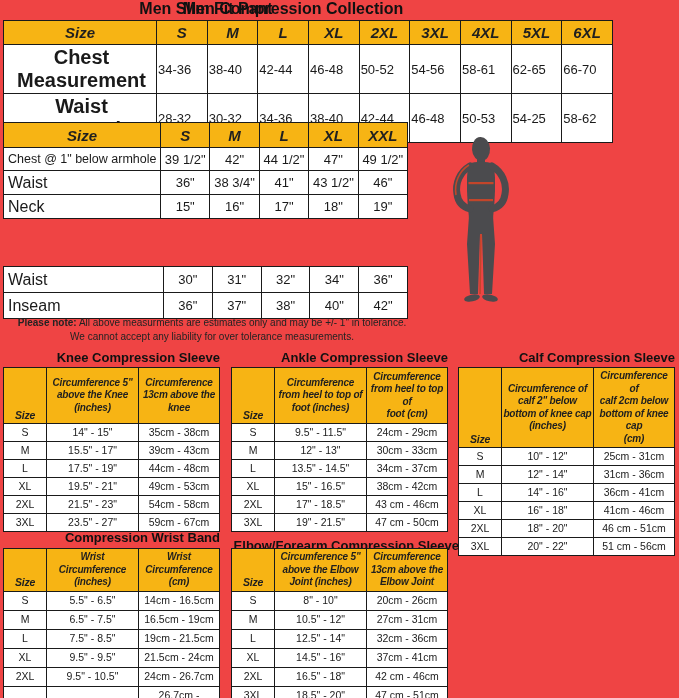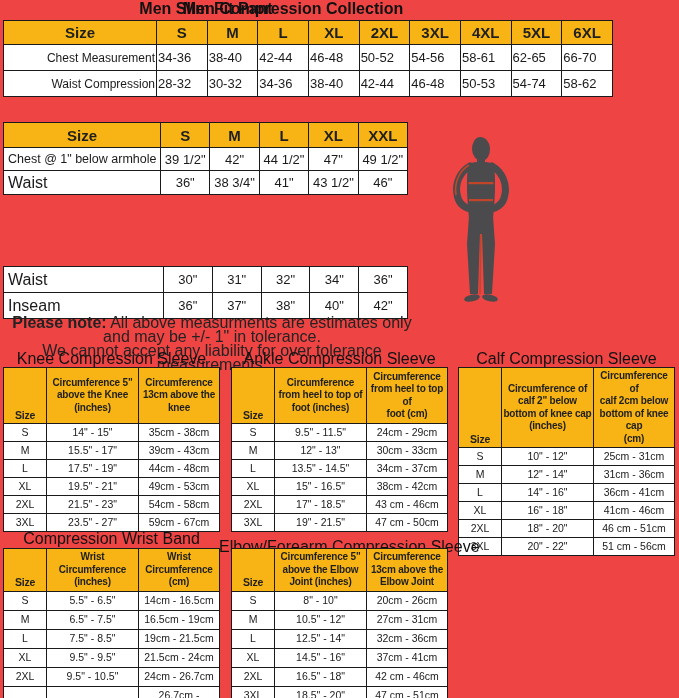--- a/index.html
+++ b/index.html
@@ -7,66 +7,66 @@
     position:relative;width:679px;height:698px;background:#ef4444;
     font-family:"Liberation Sans",sans-serif;color:#1a1a1a;overflow:hidden;
   }
   .t-title{position:absolute;font-weight:bold;font-size:16px;text-align:center;color:#111;white-space:nowrap;}
   #t1-title{left:0;top:2;width:586px;}
   #t2-title{left:0;top:103;width:412px;}
   #t3-title{left:0;top:248;width:412px;}
 
   table{border-collapse:collapse;position:absolute;table-layout:fixed;background:#fff;}
   th,td{border:1.5px solid #1a1a1a;overflow:hidden;}
-  thead th{background:#F7B414;font-weight:bold;color:#1f1f1f;}
+  thead th{background:#F7B414;font-weight:bold;color:#1f1f1f;font-style:italic;}
 
   
   .t1{left:3px;top:20px;width:610px;}
   .t1 thead th{height:21px;font-size:15px;}
   .t1 th:first-child{width:150px;}
   .t1 tbody td{height:23px;font-size:13px;text-align:left;}
-  .t1 tbody td:first-child{font-size:12px;text-align:right;padding-left:4px;}
+  .t1 tbody td:first-child{font-size:20px;text-align:center;padding-left:4px;font-weight:bold;}
 
   
   .t2{left:3px;top:122px;width:405px;}
   .t2 thead th{height:22px;font-size:15px;}
   .t2 th:first-child{width:154px;}
   .t2 tbody td{height:21px;font-size:13px;text-align:center;}
   .t2 tbody td:first-child{font-size:16px;text-align:left;padding-left:4px;}
   .t2 tbody tr:first-child td{height:20px;}
   .t2 tbody tr:first-child td:first-child{font-size:12.5px;}
 
   .t3{left:3px;top:266px;width:405px;}
   .t3 td{height:23px;font-size:13px;text-align:center;}
   .t3 td:first-child{width:154px;font-size:16px;text-align:left;padding-left:4px;}
 
   
   .note{position:absolute;left:0;top:316px;width:424px;text-align:center;
-        font-size:16px;line-height:14px;color:#232323;}
+        font-size:10px;line-height:14px;color:#232323;}
   .note .b{font-weight:bold;}
 
   
   .small{width:217px;}
   .small th,.small td{border:1.33px solid #1a1a1a;}
   .small thead th{font-size:10px;line-height:12.5px;white-space:pre-line;
                   padding:2px 1px;text-align:center;letter-spacing:-0.2px;}
   .small th:first-child{width:40px;vertical-align:bottom;font-size:10.5px;padding-bottom:2px;}
   .small th:nth-child(2){width:89px;}
   .small tbody td{height:15px;font-size:10.5px;text-align:center;line-height:15px;}
   .h-tall thead th{height:51px;}
   .h-short thead th{height:37px;}
   .small.rtall tbody td{height:16px;}
 
   #knee-table{left:3px;top:367px;}
   #ankle-table{left:231px;top:367px;}
   #calf-table{left:458px;top:367px;}
   #wrist-table{left:3px;top:548px;}
   #elbow-table{left:231px;top:548px;}
 
-  .small-title{position:absolute;font-weight:normal;font-size:16px;text-align:center;
+  .small-title{position:absolute;font-weight:bold;font-size:13px;text-align:right;
                color:#111;white-space:nowrap;}
   #knee-title{left:3px;top:350px;width:217px;}
   #ankle-title{left:231px;top:350px;width:217px;}
   #calf-title{left:458px;top:350px;width:217px;}
   #wrist-title{left:3px;top:530px;width:217px;}
   #elbow-title{left:219px;top:538px;width:240px;}
 
   .figure-wrap{position:absolute;left:448px;top:136px;width:68px;height:176px;}
 </style>
 </head>
@@ -105,21 +105,21 @@
         </tr>
         <tr>
           <td>Waist Compression</td>
           <td>28-32</td>
           <td>30-32</td>
           <td>34-36</td>
           <td>38-40</td>
           <td>42-44</td>
           <td>46-48</td>
           <td>50-53</td>
-          <td>54-74</td>
+          <td>54-25</td>
           <td>58-62</td>
         </tr>
       </tbody>
   </table>
 
   <table class="t2">
     <thead>
       <tr>
           <th>Size</th>
           <th>S</th>
@@ -138,20 +138,28 @@
           <td>47"</td>
           <td>49 1/2"</td>
         </tr>
         <tr>
           <td>Waist</td>
           <td>36"</td>
           <td>38 3/4"</td>
           <td>41"</td>
           <td>43 1/2"</td>
           <td>46"</td>
+        </tr>
+        <tr>
+          <td>Neck</td>
+          <td>15"</td>
+          <td>16"</td>
+          <td>17"</td>
+          <td>18"</td>
+          <td>19"</td>
         </tr>
       </tbody>
   </table>
 
   <div class="t-title" id="t3-title">Men Slim Fit Pant</div>
   <table class="t3">
     <tbody>
         <tr>
           <td>Waist</td>
           <td>30"</td>

